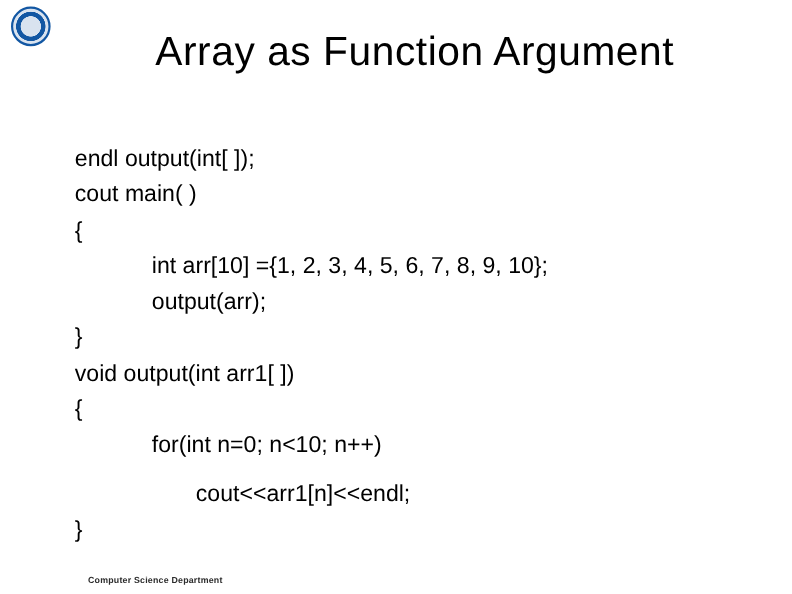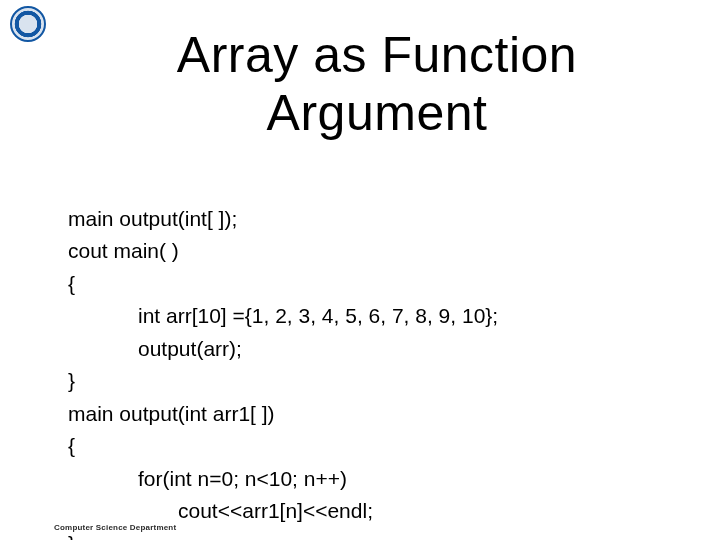--- a/index.html
+++ b/index.html
@@ -31,41 +31,41 @@
     z-index: 2;
   }
 
   .slide {
     position: relative;
     z-index: 1;
     padding: 18px 30px 0 64px;
     height: 100%;
   }
   .title {
-    font-size: 50px;
+    font-size: 37px;
     font-weight: 400;
     color: #000;
     text-align: center;
     margin: 8px 0 28px 0;
     letter-spacing: 0.5px;
   }
   .code {
     font-size: 21px;
     line-height: 1.55;
     color: #000;
     font-family: Arial, Helvetica, sans-serif;
     white-space: pre;
     padding-left: 4px;
   }
   .code .indent1 { padding-left: 70px; display: inline-block; text-align: right; }
-  .code .indent2 { padding-left: 110px; display: inline-block; }
+  .code .indent2 { padding-left: 110px; display: inline-block; margin-top: 12px; }
 
   .footer {
     position: absolute;
-    left: 54px;
+    left: 80px;
     bottom: 8px;
     font-size: 8px;
     font-weight: bold;
     color: #2c2c2c;
     letter-spacing: 0.2px;
   }
 </style>
 </head>
 <body>
 
@@ -75,26 +75,26 @@
   
   
 </div>
 
 <div class="logo"></div>
 
 <div class="slide">
   <h1 class="title">Array as Function Argument</h1>
 
   <div class="code">
-<span>main output(int[ ]);</span>
+<span>endl output(int[ ]);</span>
 <span>cout main( )</span>
 <span>{</span>
 <span class="indent1">int arr[10] ={1, 2, 3, 4, 5, 6, 7, 8, 9, 10};</span>
 <span class="indent1">output(arr);</span>
 <span>}</span>
-<span>main output(int arr1[ ])</span>
+<span>void output(int arr1[ ])</span>
 <span>{</span>
 <span class="indent1">for(int n=0; n&lt;10; n++)</span>
 <span class="indent2">cout&lt;&lt;arr1[n]&lt;&lt;endl;</span>
 <span>}</span></div>
 
   <div class="footer">Computer Science Department</div>
 </div>
 
 </body></html>

